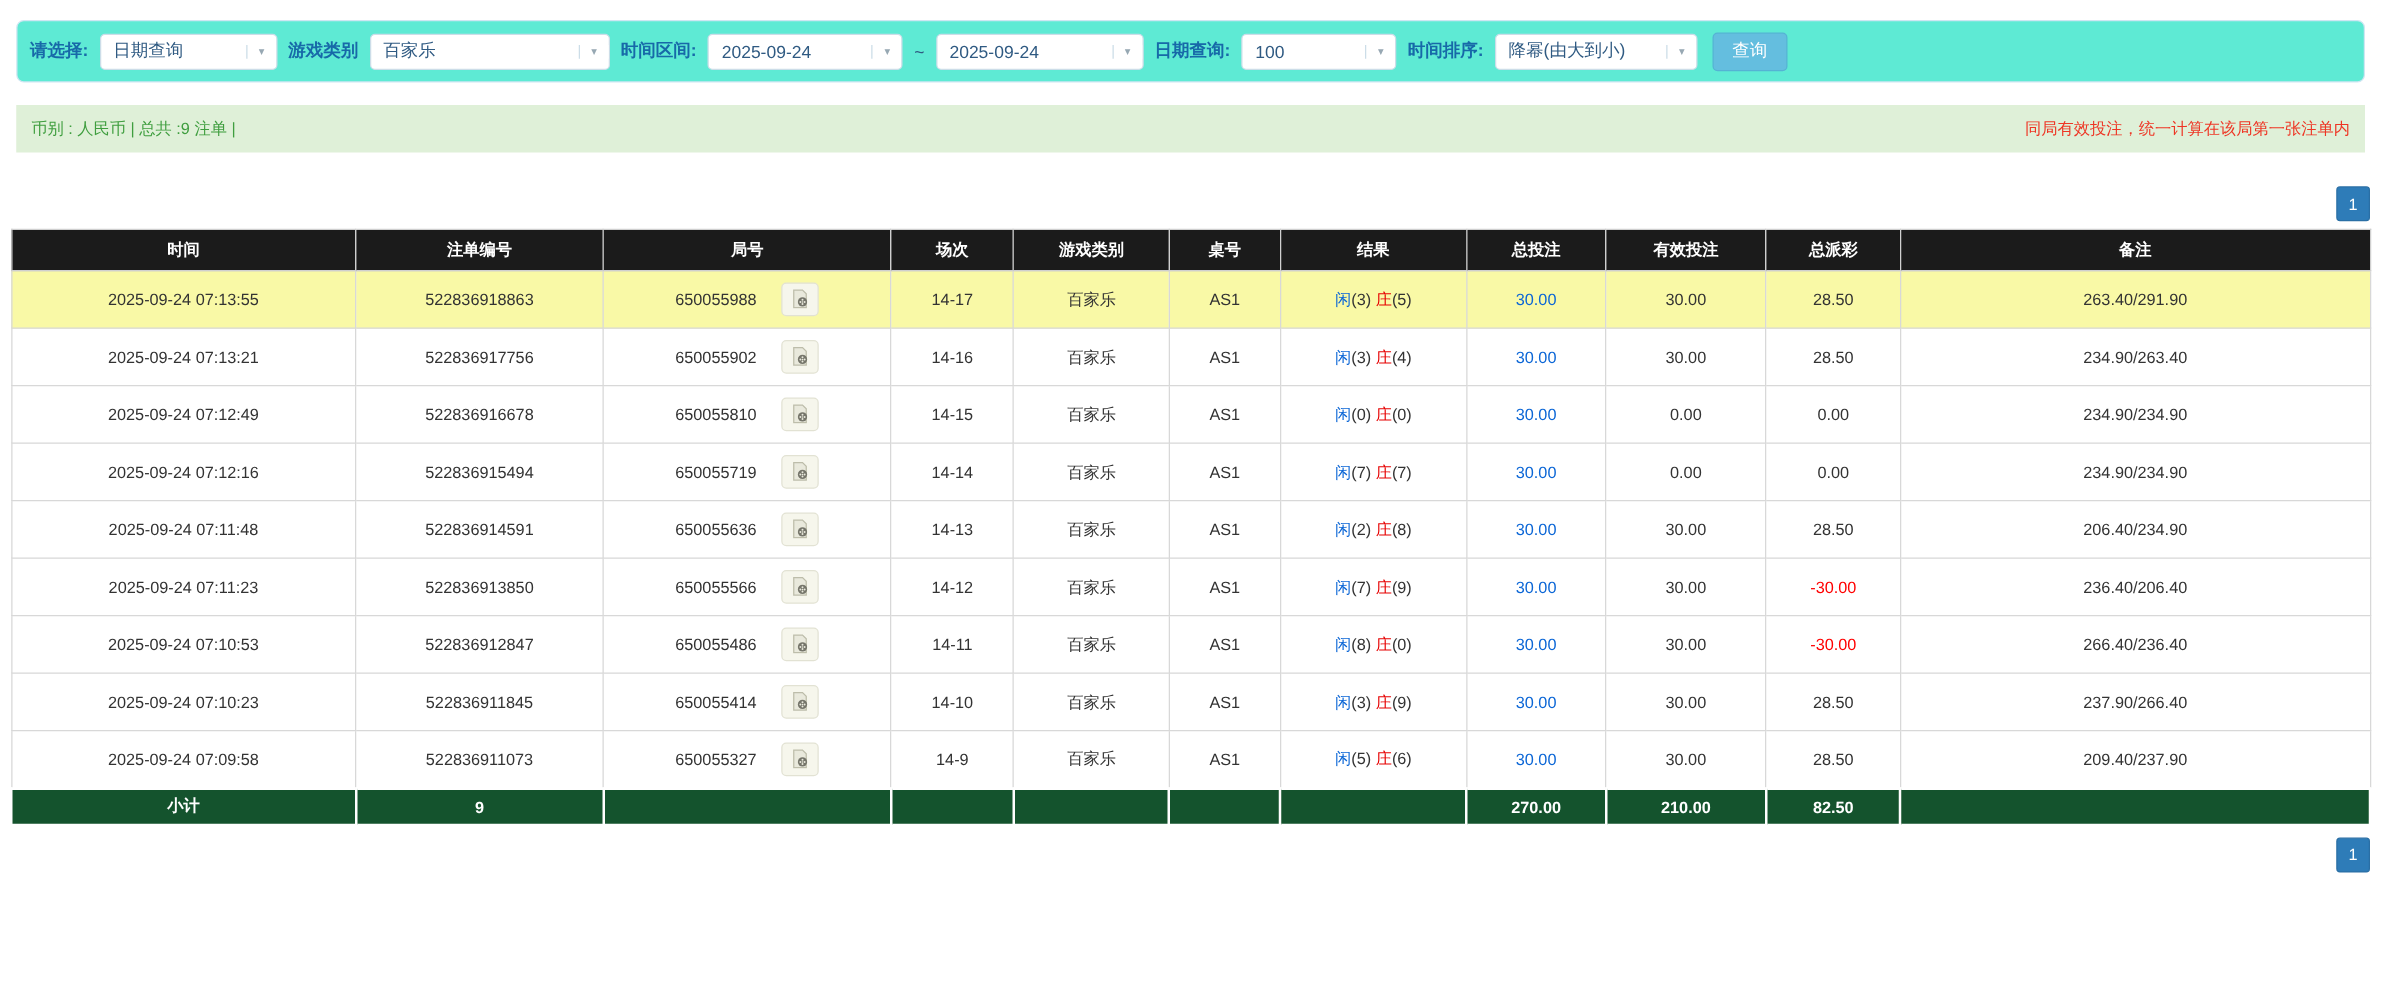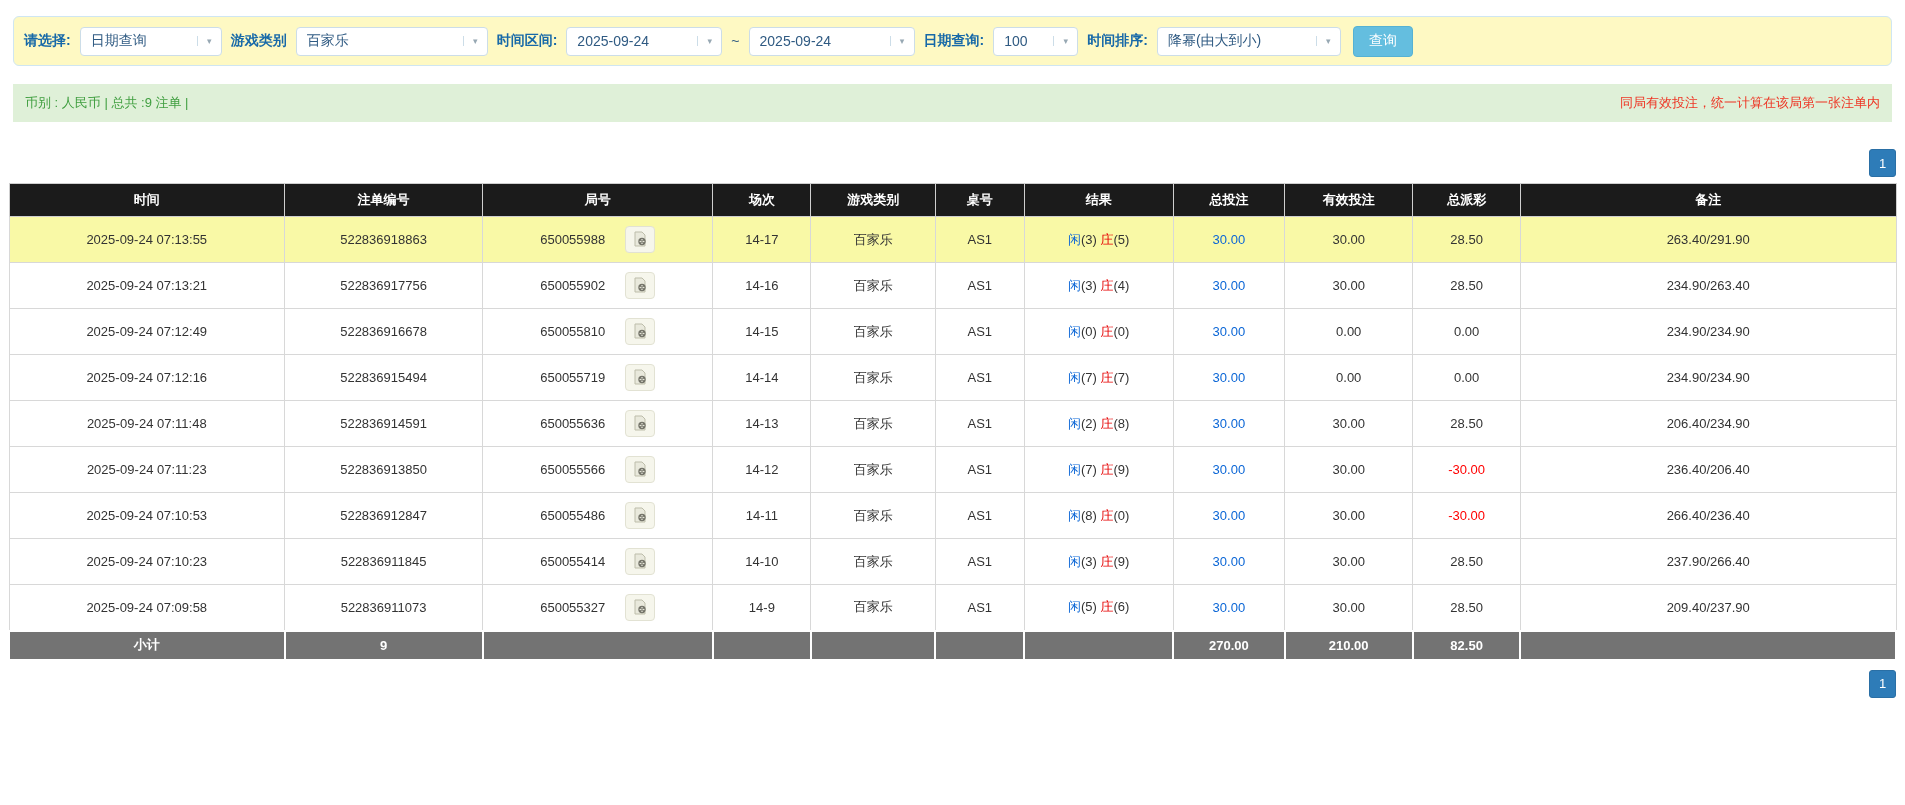--- a/index.html
+++ b/index.html
@@ -9,39 +9,39 @@
     background:#fff; color:#333;
     font-family:"Liberation Sans","DejaVu Sans",sans-serif;
   }
   .page { padding-top:16px; }
   h1.page-title {
     font-size:21px; font-weight:normal; color:#222;
     margin:6px 0 20px; padding:0 13px; letter-spacing:1px;
   }
   
   .filter-bar {
-    margin:0 13px; background:#fef9c3; border:1px solid #cfe6f2;
+    margin:0 13px; background:#5eead4; border:1px solid #cfe6f2;
     border-radius:6px; height:50px; padding:0 10px;
     display:flex; align-items:center; gap:9px; font-size:14px;
   }
   .flabel { color:#1769a8; font-weight:bold; white-space:nowrap; }
   .combo {
     background:#fff; border:1px solid #ccdde8; border-radius:4px;
     height:29px; display:flex; align-items:center; overflow:hidden;
   }
   .combo-text {
     padding:0 10px; flex:1; color:#2f5a82; font-size:14px;
     display:flex; align-items:center; white-space:nowrap; overflow:hidden;
   }
   .combo-arrow {
     width:24px; border-left:1px solid #ccdde8; background:#fff;
     display:flex; align-items:center; justify-content:center;
     color:#97a8b3; font-size:9px; cursor:pointer;
   }
-  .w1{width:142px}.w2{width:192px}.w3{width:156px}.w4{width:166px}.w5{width:85px}.w6{width:184px}
+  .w1{width:142px}.w2{width:192px}.w3{width:156px}.w4{width:166px}.w5{width:124px}.w6{width:162px}
   .tilde { color:#2f5a82; }
   .btn-search {
     height:31px; padding:0 15px; margin-left:3px;
     background:#64bedf; color:#fff; border:1px solid #55b2d4;
     border-radius:4px; font-size:14px; cursor:pointer;
     font-family:inherit;
   }
   
   .info-bar {
     margin:18px 13px 0; background:#dff0d8; height:38px;
@@ -64,21 +64,21 @@
   thead th {
     background:#1b1b1b; color:#fff; height:33px;
     border:1px solid #cfcfcf; font-weight:bold; font-size:13px;margin-top:12px;
   }
   tbody td {
     height:46px; border:1px solid #d8d8d8; text-align:center;
     background:#fff; color:#333;
   }
   tbody tr.highlight td { background:#f9f9a6; }
   tfoot td {
-    background:#737373; border:2px solid #fff; color:#fff;
+    background:#14532d; border:2px solid #fff; color:#fff;
     font-weight:bold; height:29px; text-align:center; font-size:13px;
   }
   .res-blue { color:#0b66d6; }
   .res-red  { color:#e60000; }
   .res-num  { color:#333; }
   .bet-link { color:#0b66d6; cursor:pointer; }
   .neg { color:#ff0000; }
   .round-wrap { display:inline-flex; align-items:center; gap:20px; }
   .replay-btn {
     width:30px; height:27px; background:#f6f6ec; border:1px solid #e2e2d3;

